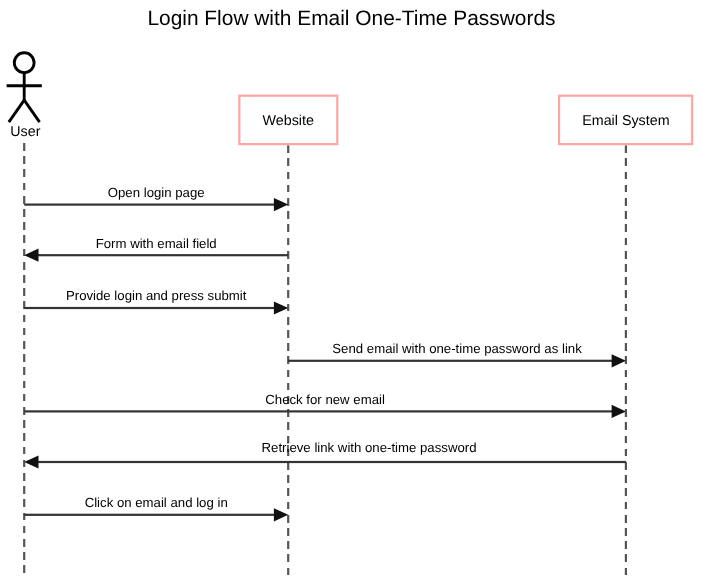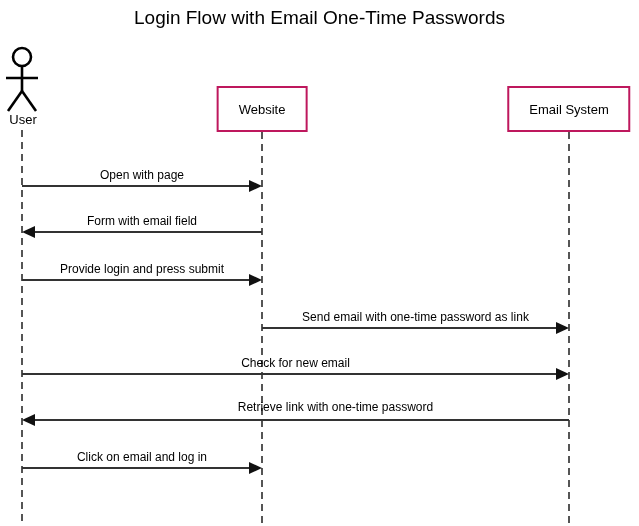--- a/index.html
+++ b/index.html
@@ -5,21 +5,21 @@
   html,body{margin:0;padding:0;background:#fff;}
   .canvas{
     position:relative;width:639px;height:526px;background:#ffffff;
     font-family:"Liberation Sans",sans-serif;overflow:hidden;border-radius:23px;
   }
   .title{
     position:absolute;top:7px;left:0;width:100%;text-align:center;
     font-size:19px;color:#000;
   }
   .participant-box{
-    position:absolute;top:86px;height:42px;border:2px solid #be185d;background:#fff;
+    position:absolute;top:86px;height:42px;border:2px solid #fca5a5;background:#fff;
     display:flex;align-items:center;justify-content:center;padding:0 20px;
     font-size:13px;color:#000;transform:translateX(-50%);white-space:nowrap;
   }
   .actor{position:absolute;}
   .actor-label{
     position:absolute;font-size:13px;color:#000;text-align:center;
     transform:translateX(-50%);white-space:nowrap;
   }
   .lifeline{
     position:absolute;width:2px;
@@ -56,21 +56,21 @@
         </svg></div>
       <div class="actor-label" style="left: 23px; top: 112px;">User</div>
       <div class="participant-box" style="left: 262px;">
         <span>Website</span>
       </div>
       <div class="participant-box" style="left: 569px;">
         <span>Email System</span>
       </div>
     </div>
   <div id="layer-messages">
-      <div class="msg-label" style="left: 22px; width: 240px; top: 168px;">Open with page</div>
+      <div class="msg-label" style="left: 22px; width: 240px; top: 168px;">Open login page</div>
       <div class="msg-line" style="left: 22px; width: 229px; top: 185px;"></div>
       <div class="msg-arrow right" style="left: 249px; top: 180px;"></div>
       <div class="msg-label" style="left: 22px; width: 240px; top: 214px;">Form with email field</div>
       <div class="msg-line" style="left: 33px; width: 229px; top: 231px;"></div>
       <div class="msg-arrow left" style="left: 22px; top: 226px;"></div>
       <div class="msg-label" style="left: 22px; width: 240px; top: 262px;">Provide login and press submit</div>
       <div class="msg-line" style="left: 22px; width: 229px; top: 279px;"></div>
       <div class="msg-arrow right" style="left: 249px; top: 274px;"></div>
       <div class="msg-label" style="left: 262px; width: 307px; top: 310px;">Send email with one-time password as link</div>
       <div class="msg-line" style="left: 262px; width: 296px; top: 327px;"></div>

